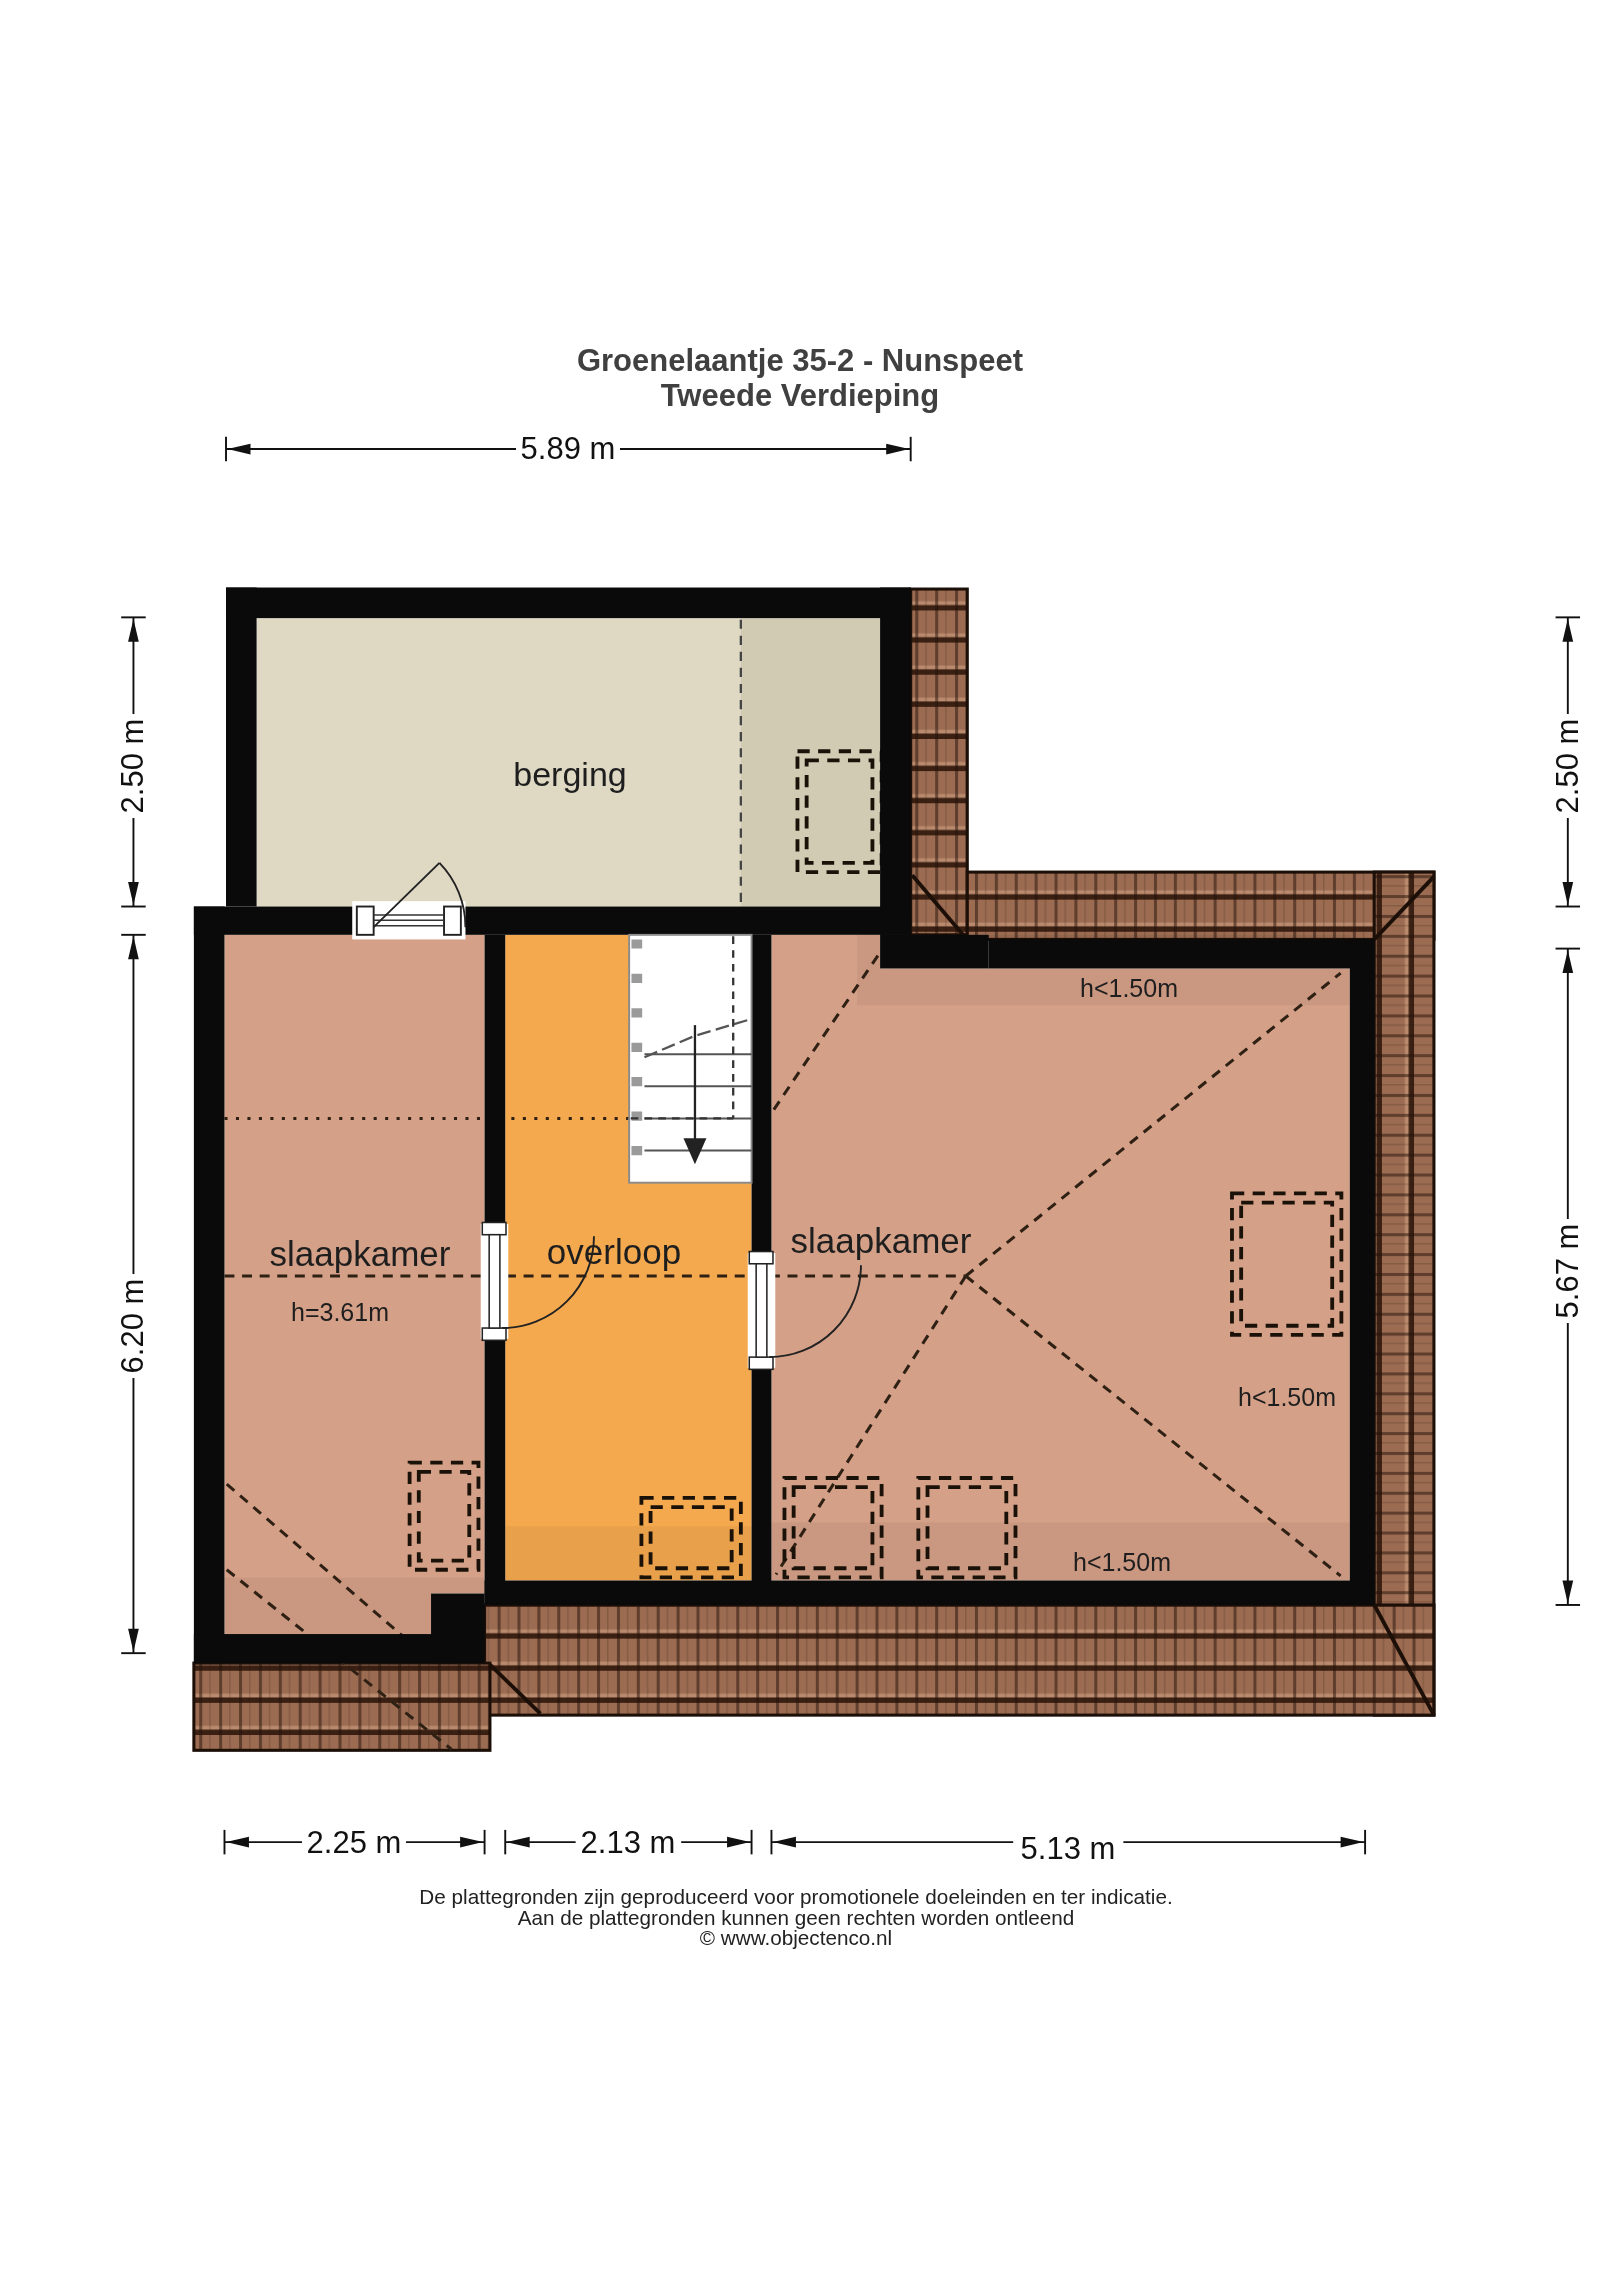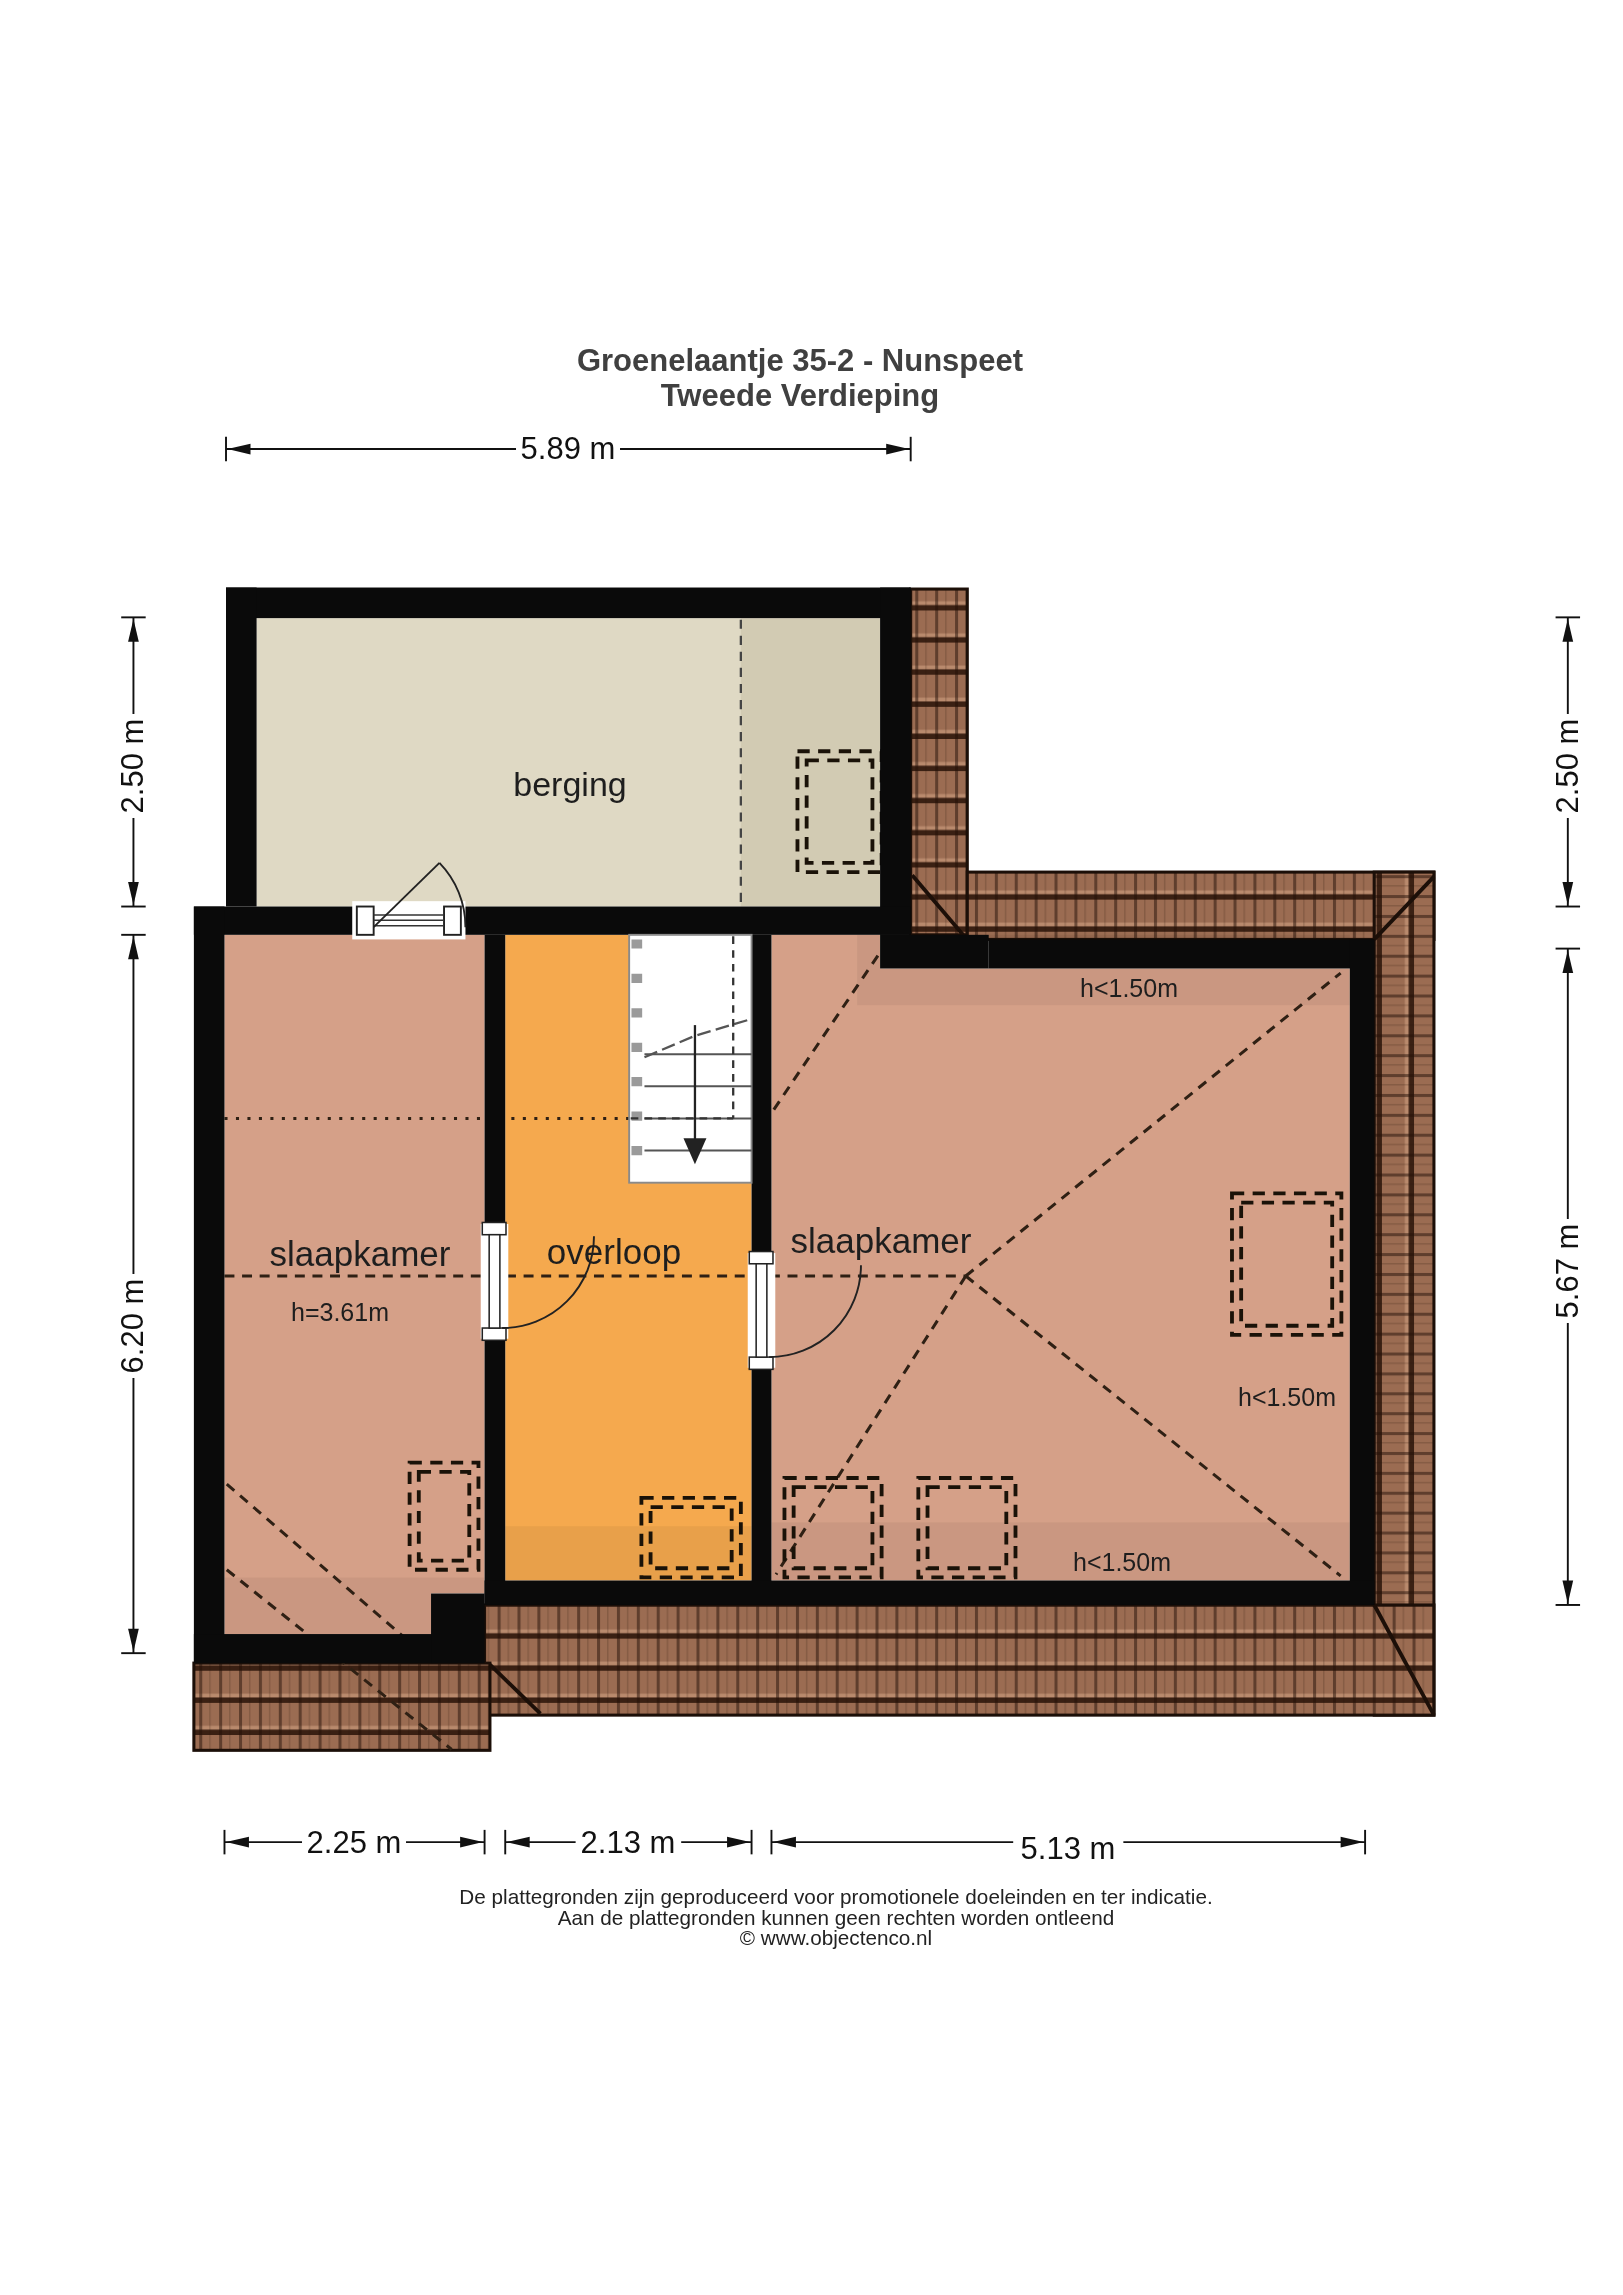--- a/index.html
+++ b/index.html
@@ -4,21 +4,21 @@
 <style>
   html,body{margin:0;padding:0;background:#ffffff;}
   body{width:1624px;height:2295px;position:relative;font-family:"Liberation Sans",sans-serif;color:#1c1c1c;overflow:hidden;}
   .abs{position:absolute;}
   .ctr{transform:translate(-50%,-50%);white-space:nowrap;}
   .rot{transform:translate(-50%,-50%) rotate(-90deg);white-space:nowrap;}
   .title-block{text-align:center;font-weight:bold;font-size:31px;line-height:35px;color:#404040;}
   .room-label{font-size:35px;color:#1e1e1e;}
   .h-label{font-size:25px;color:#1e1e1e;text-align:center;}
   .dim-label{font-size:31px;color:#111;background:#fff;padding:0 4.6px;}
-  .footer-block{text-align:center;font-size:20.7px;line-height:20.7px;color:#222;margin-left:40px;}
+  .footer-block{text-align:center;font-size:20.7px;line-height:20.7px;color:#222;}
   svg{position:absolute;left:0;top:0;}
 </style>
 </head>
 <body>
 
 <svg width="1624" height="2295" viewBox="0 0 2122 3000">
   <defs>
     <pattern id="tilesH" width="26" height="42" patternUnits="userSpaceOnUse">
       <rect width="26" height="42" fill="#9b6c52"></rect>
       <rect y="30" width="26" height="5" fill="#b98a6d"></rect>
@@ -244,21 +244,21 @@
 
 <div class="abs ctr dim-label" style="left:568px;top:449px;">5.89 m</div>
 <div class="abs rot dim-label" style="left:133px;top:766px;">2.50 m</div>
 <div class="abs rot dim-label" style="left:133px;top:1326px;">6.20 m</div>
 <div class="abs rot dim-label" style="left:1568px;top:766px;">2.50 m</div>
 <div class="abs rot dim-label" style="left:1568px;top:1271px;">5.67 m</div>
 <div class="abs ctr dim-label" style="left:354px;top:1843px;">2.25 m</div>
 <div class="abs ctr dim-label" style="left:628px;top:1843px;">2.13 m</div>
 <div class="abs ctr dim-label" style="left:1068px;top:1843px;margin-top:6px;">5.13 m</div>
 
-<div class="abs ctr room-label" style="left:570px;top:774px;font-size:34px;margin-top:10px;">berging</div>
+<div class="abs ctr room-label" style="left:570px;top:774px;font-size:34px;">berging</div>
 <div class="abs ctr room-label" style="left:360px;top:1254px;">slaapkamer</div>
 <div class="abs ctr room-label" style="left:614px;top:1252px;">overloop</div>
 <div class="abs ctr room-label" style="left:881px;top:1241px;">slaapkamer</div>
 
 <div class="abs ctr h-label" style="left:340px;top:1312px;">h=3.61m</div>
 <div class="abs ctr h-label" style="left:1129px;top:988px;">h&lt;1.50m</div>
 <div class="abs ctr h-label" style="left:1287px;top:1397px;">h&lt;1.50m</div>
 <div class="abs ctr h-label" style="left:1122px;top:1562px;">h&lt;1.50m</div>
 
 <div class="abs footer-block" style="left:796px;top:1887px;transform:translateX(-50%);">

